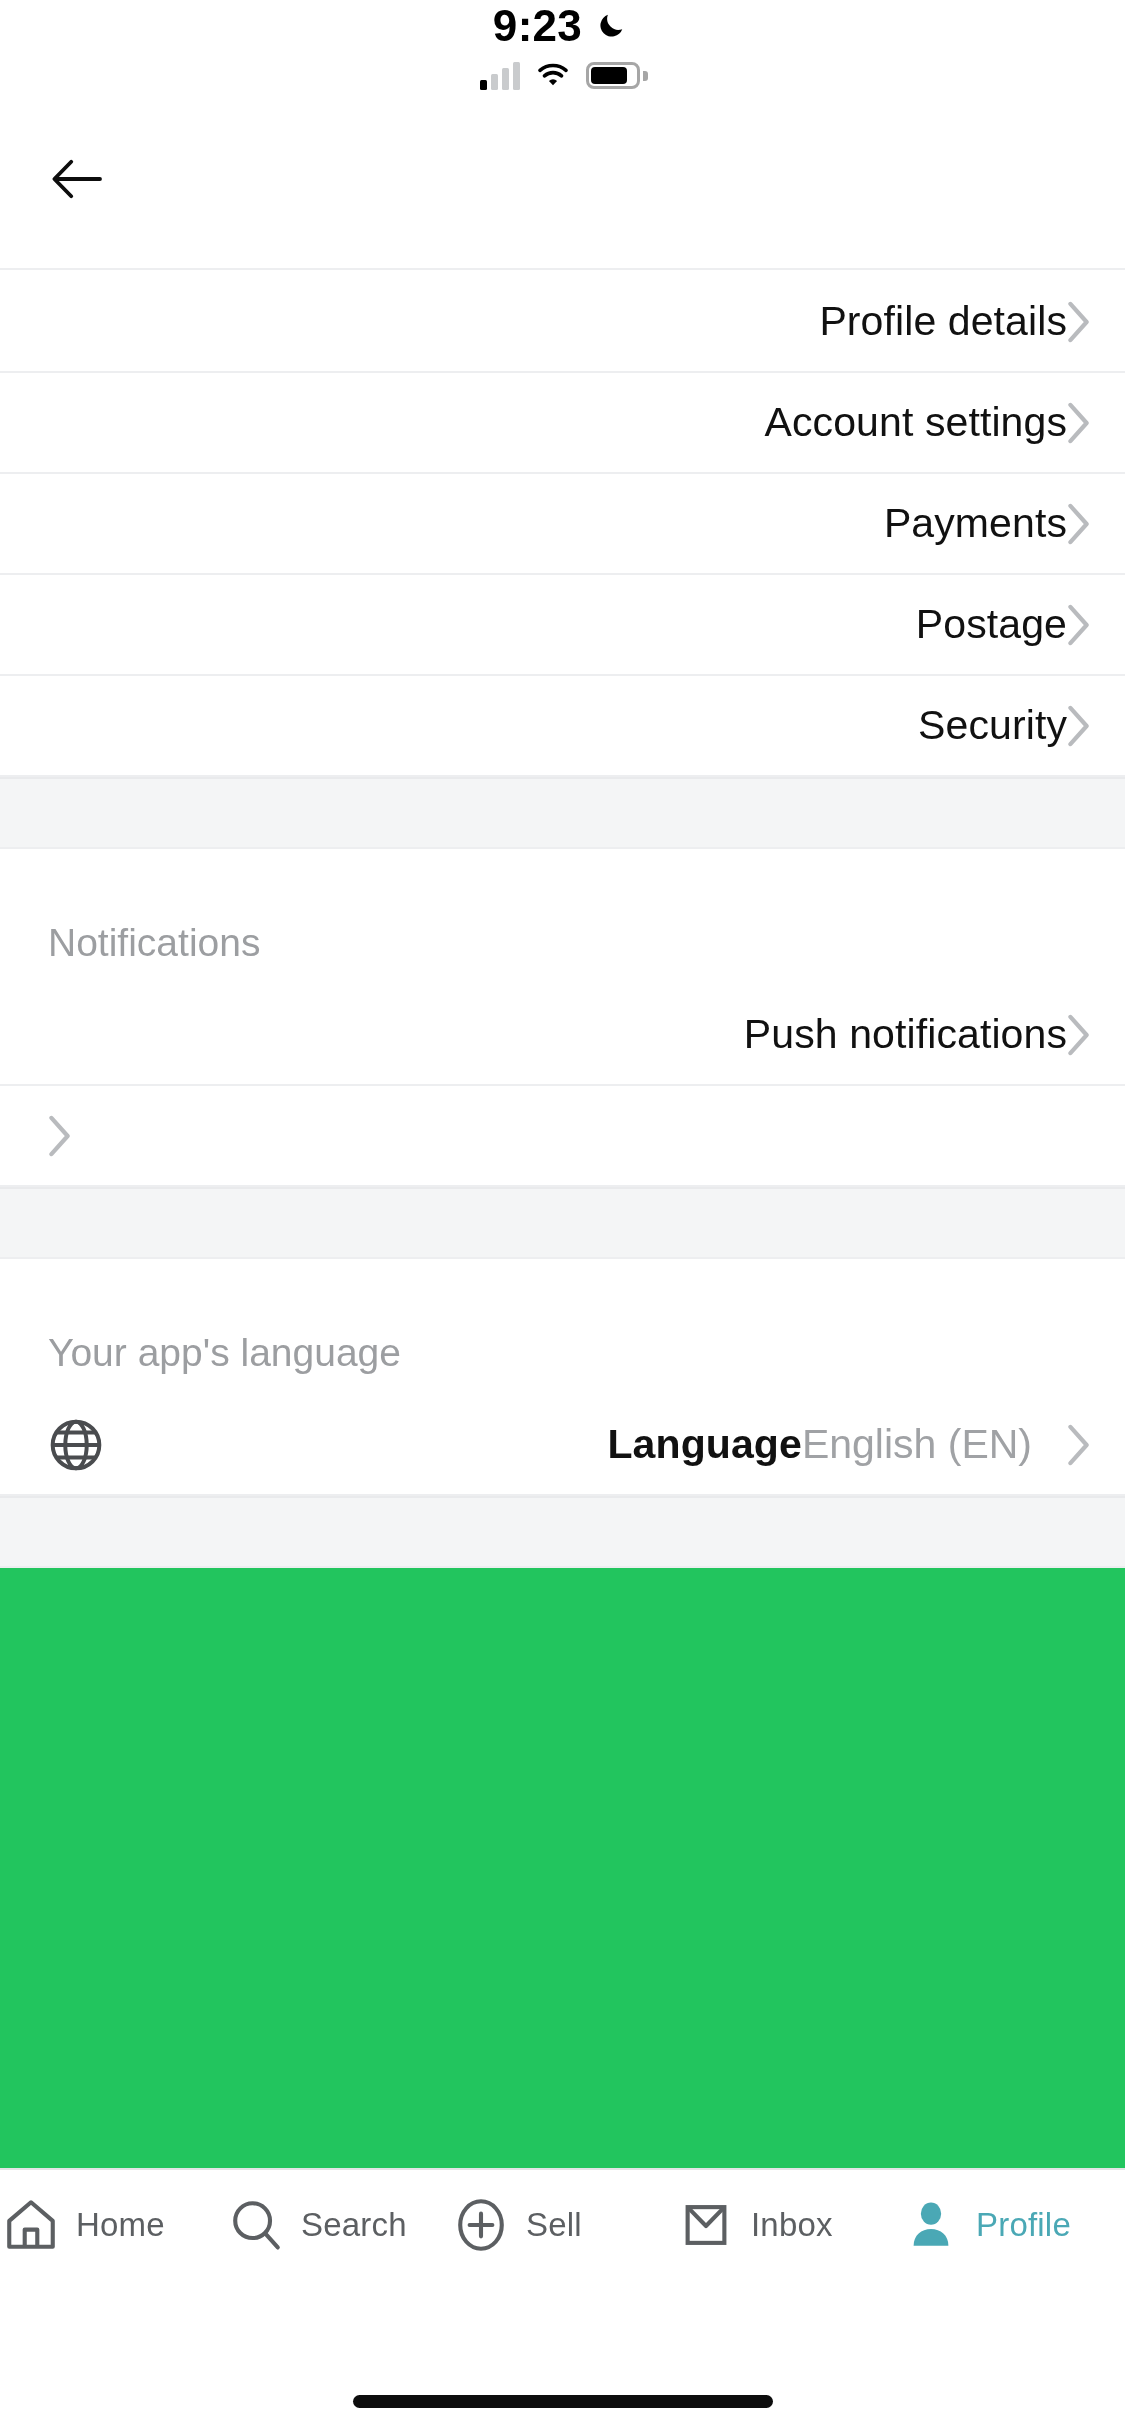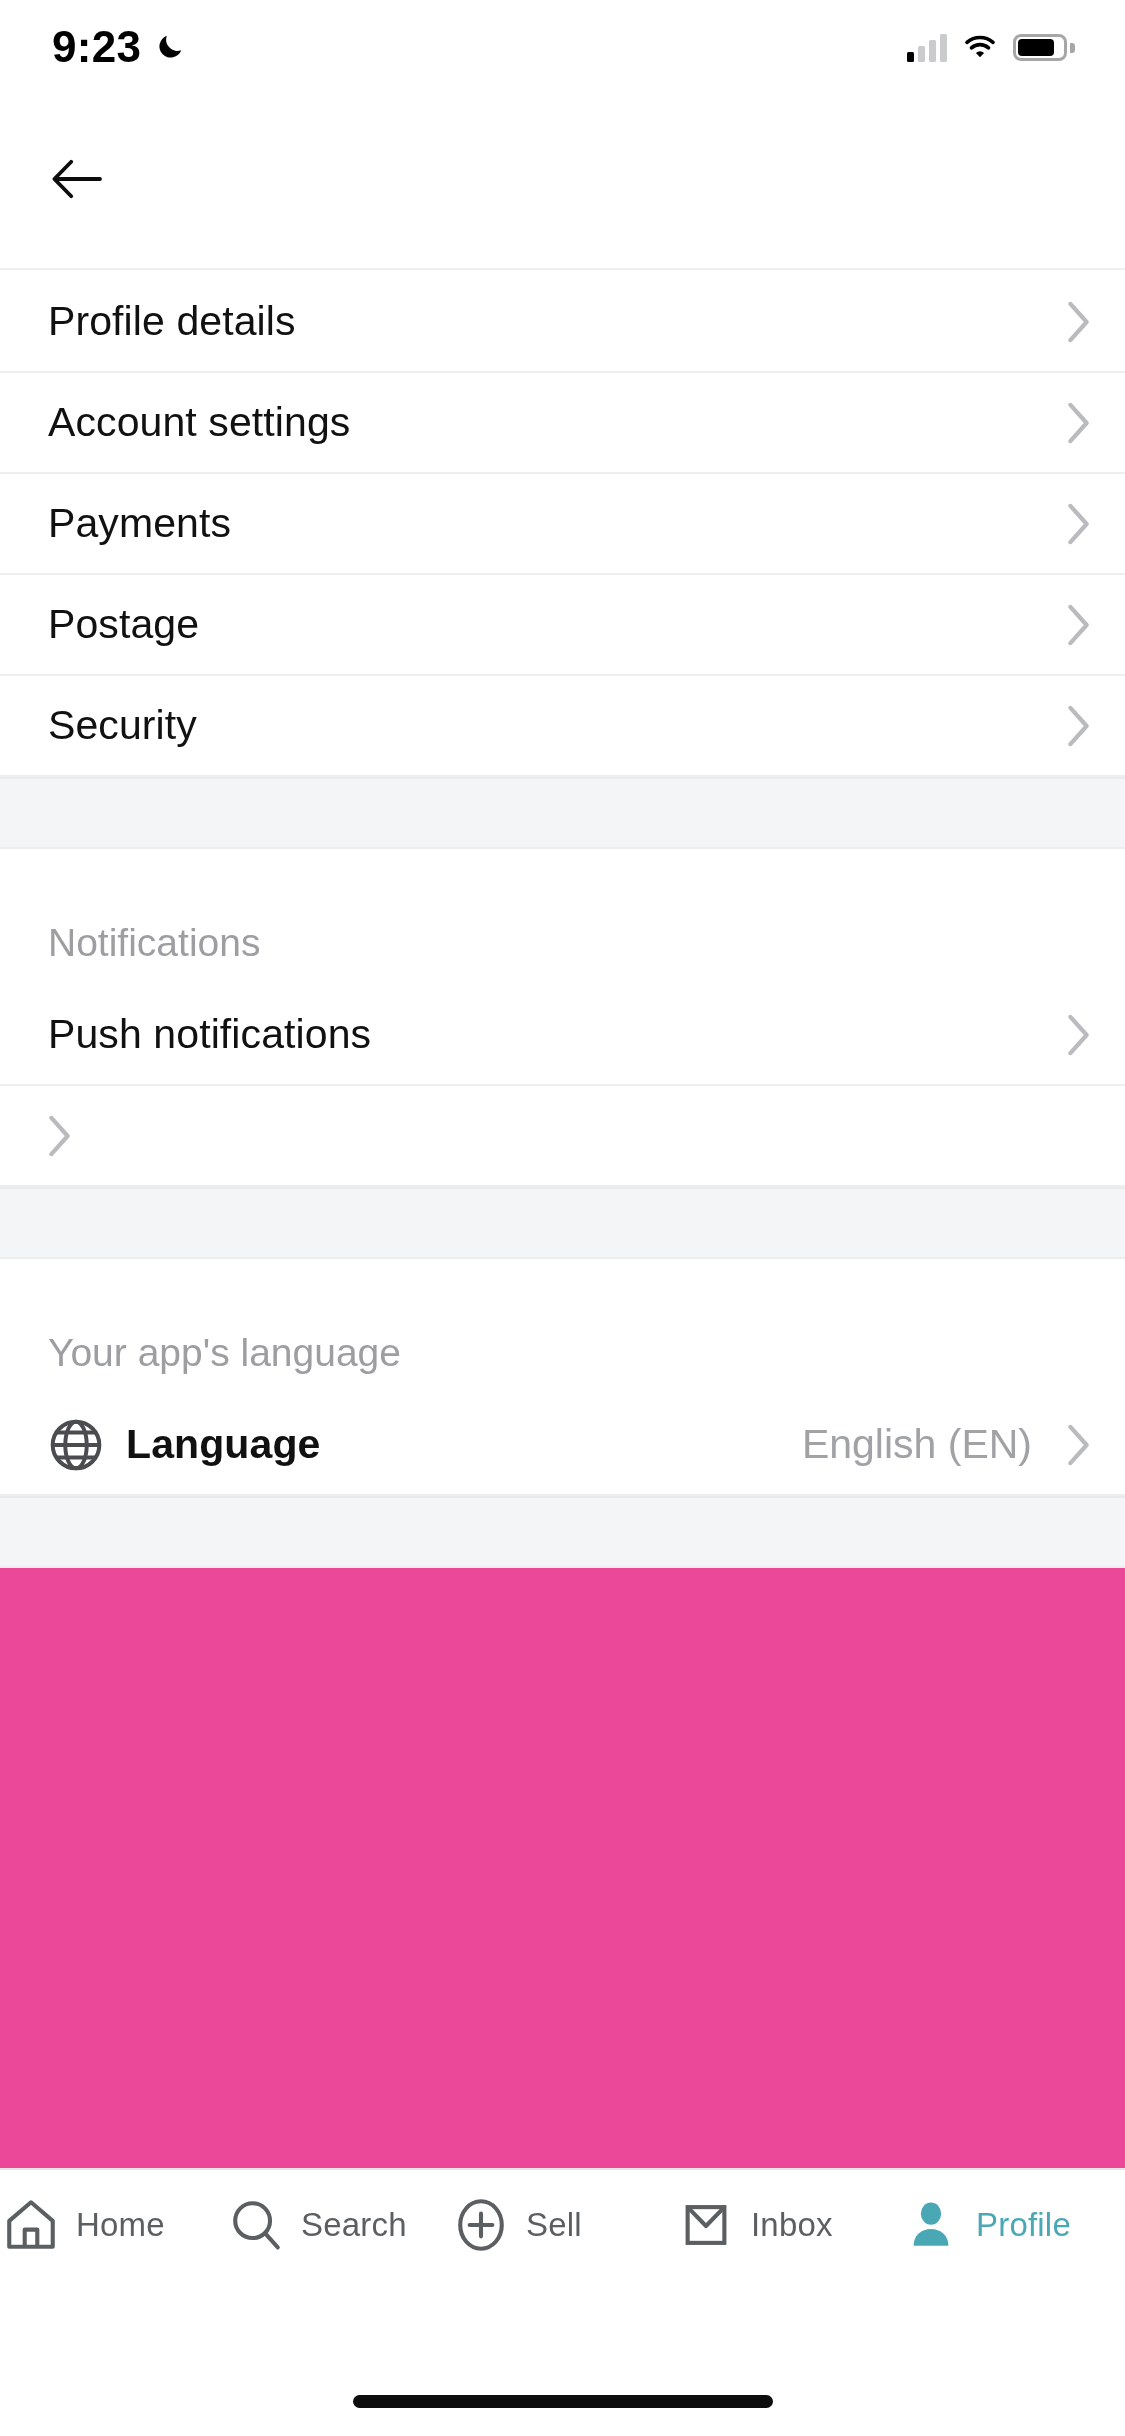--- a/index.html
+++ b/index.html
@@ -10,20 +10,21 @@
     -webkit-font-smoothing:antialiased;
     overflow:hidden;
   }
   #phone { position:relative; width:1125px; height:2436px; background:#fff; }
 
   
   .statusbar{
     position:absolute; top:0; left:0; width:1125px; height:90px;
     display:flex; align-items:center; justify-content:space-between;
     padding:4px 58px 0 52px;
+    flex-direction:column;
   }
   .sb-left{ display:flex; align-items:center; gap:14px; }
   .sb-time{ font-size:44px; font-weight:700; color:#000; letter-spacing:0.3px; line-height:1; }
   .sb-moon{ width:30px; height:30px; display:block; }
   .sb-right{ display:flex; align-items:center; gap:16px; }
   .sig{ display:flex; align-items:flex-end; gap:4px; height:30px; }
   .sig i{ display:block; width:7px; background:#c9cbcd; border-radius:1.5px; }
   .sig i.on{ background:#000; }
   .sig i:nth-child(1){ height:10px; }
   .sig i:nth-child(2){ height:16px; }
@@ -45,21 +46,21 @@
     width:110px; height:110px; display:flex; align-items:center; justify-content:center;
   }
   .back-btn svg{ width:56px; height:46px; display:block; }
   .nav-title{
     position:absolute; left:0; top:50%; transform:translateY(-50%);
     width:1125px; text-align:center;
     font-size:46px; font-weight:400; color:#0e0e0e; letter-spacing:0.2px;
   }
 
   
-  .content{ position:absolute; top:272px; left:0; width:1125px; height:1896px; background:#ec4899; overflow:hidden; }
+  .content{ position:absolute; top:272px; left:0; width:1125px; height:1896px; background:#22c55e; overflow:hidden;text-align:right; }
 
   .row{
     position:relative; height:101px; width:1125px; background:#fff;
     display:flex; align-items:center; padding:0 34px 0 48px;
     border-bottom:2px solid #edeef0;
   }
   .row:last-child{ border-bottom:2px solid #edeef0; }
   .row-label{ font-size:41px; color:#111; font-weight:400; letter-spacing:0.1px; flex:1; }
   .row-label.bold{ font-weight:700; }
   .row-value{ font-size:41px; color:#a0a2a5; font-weight:400; margin-right:35px; }

